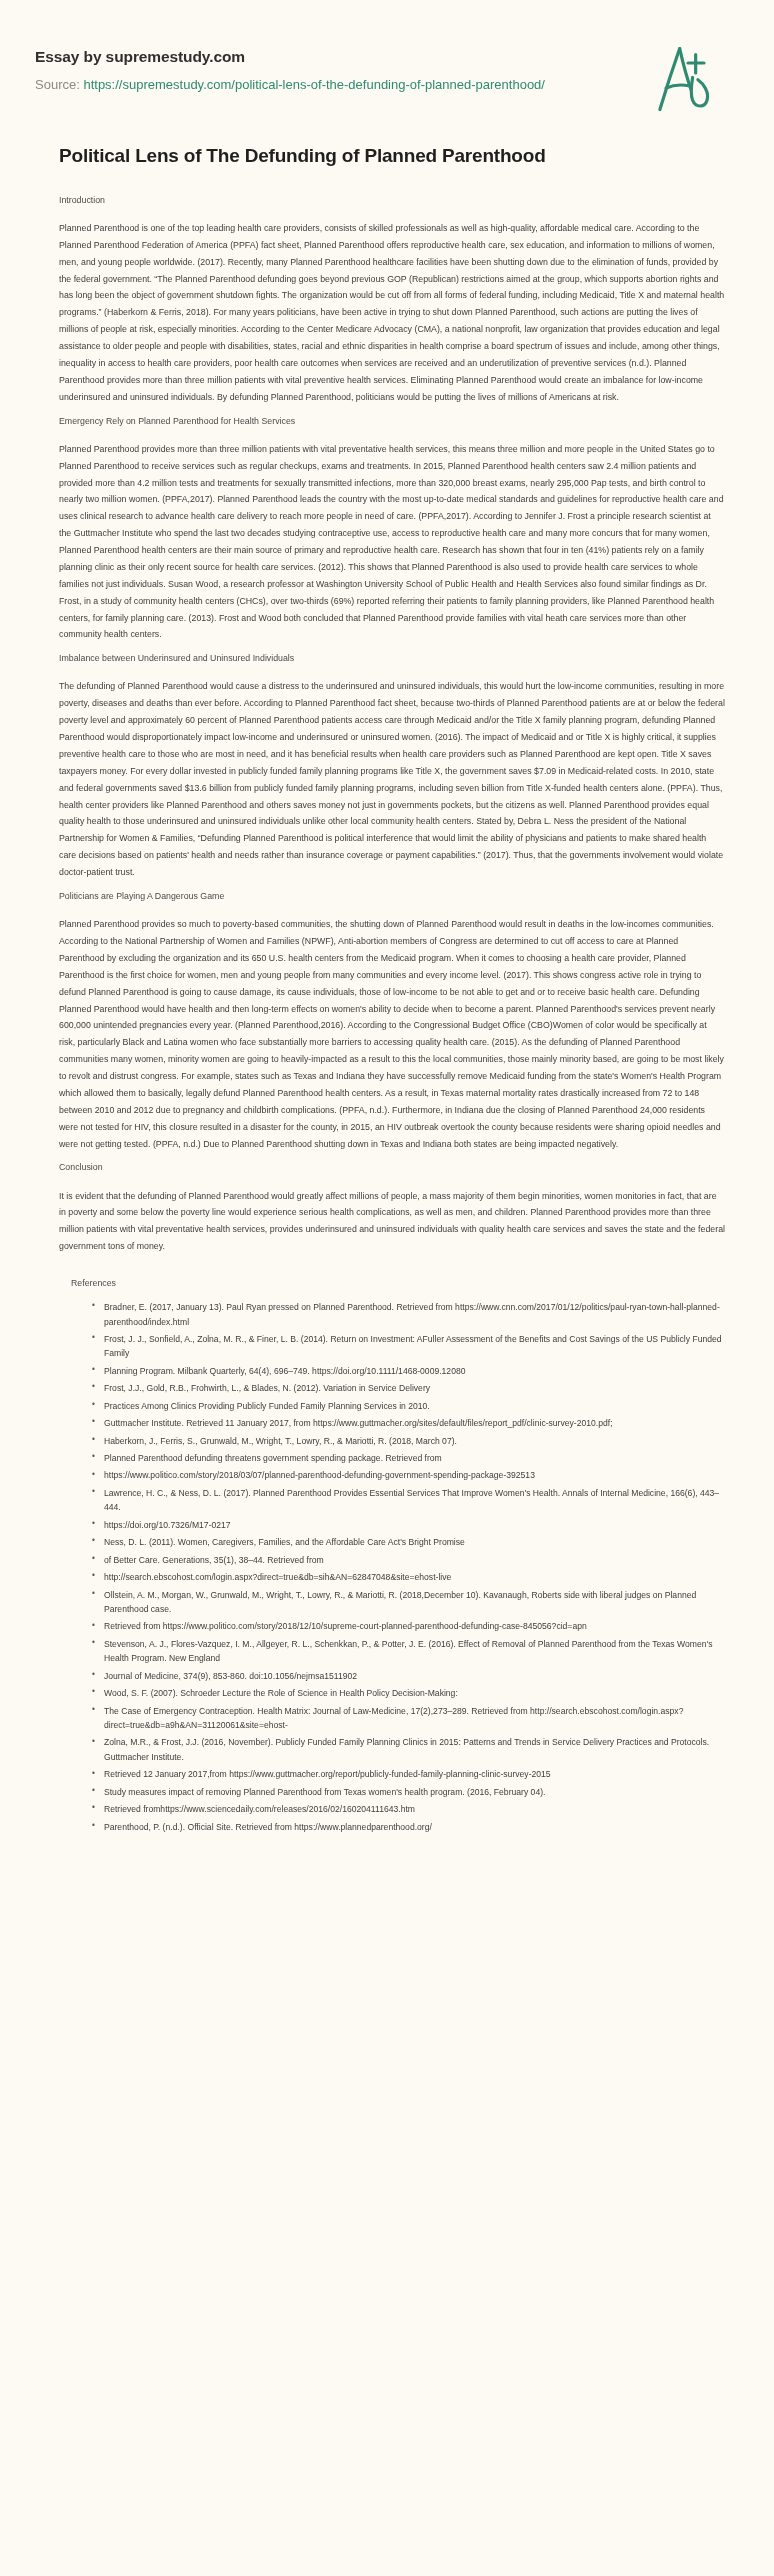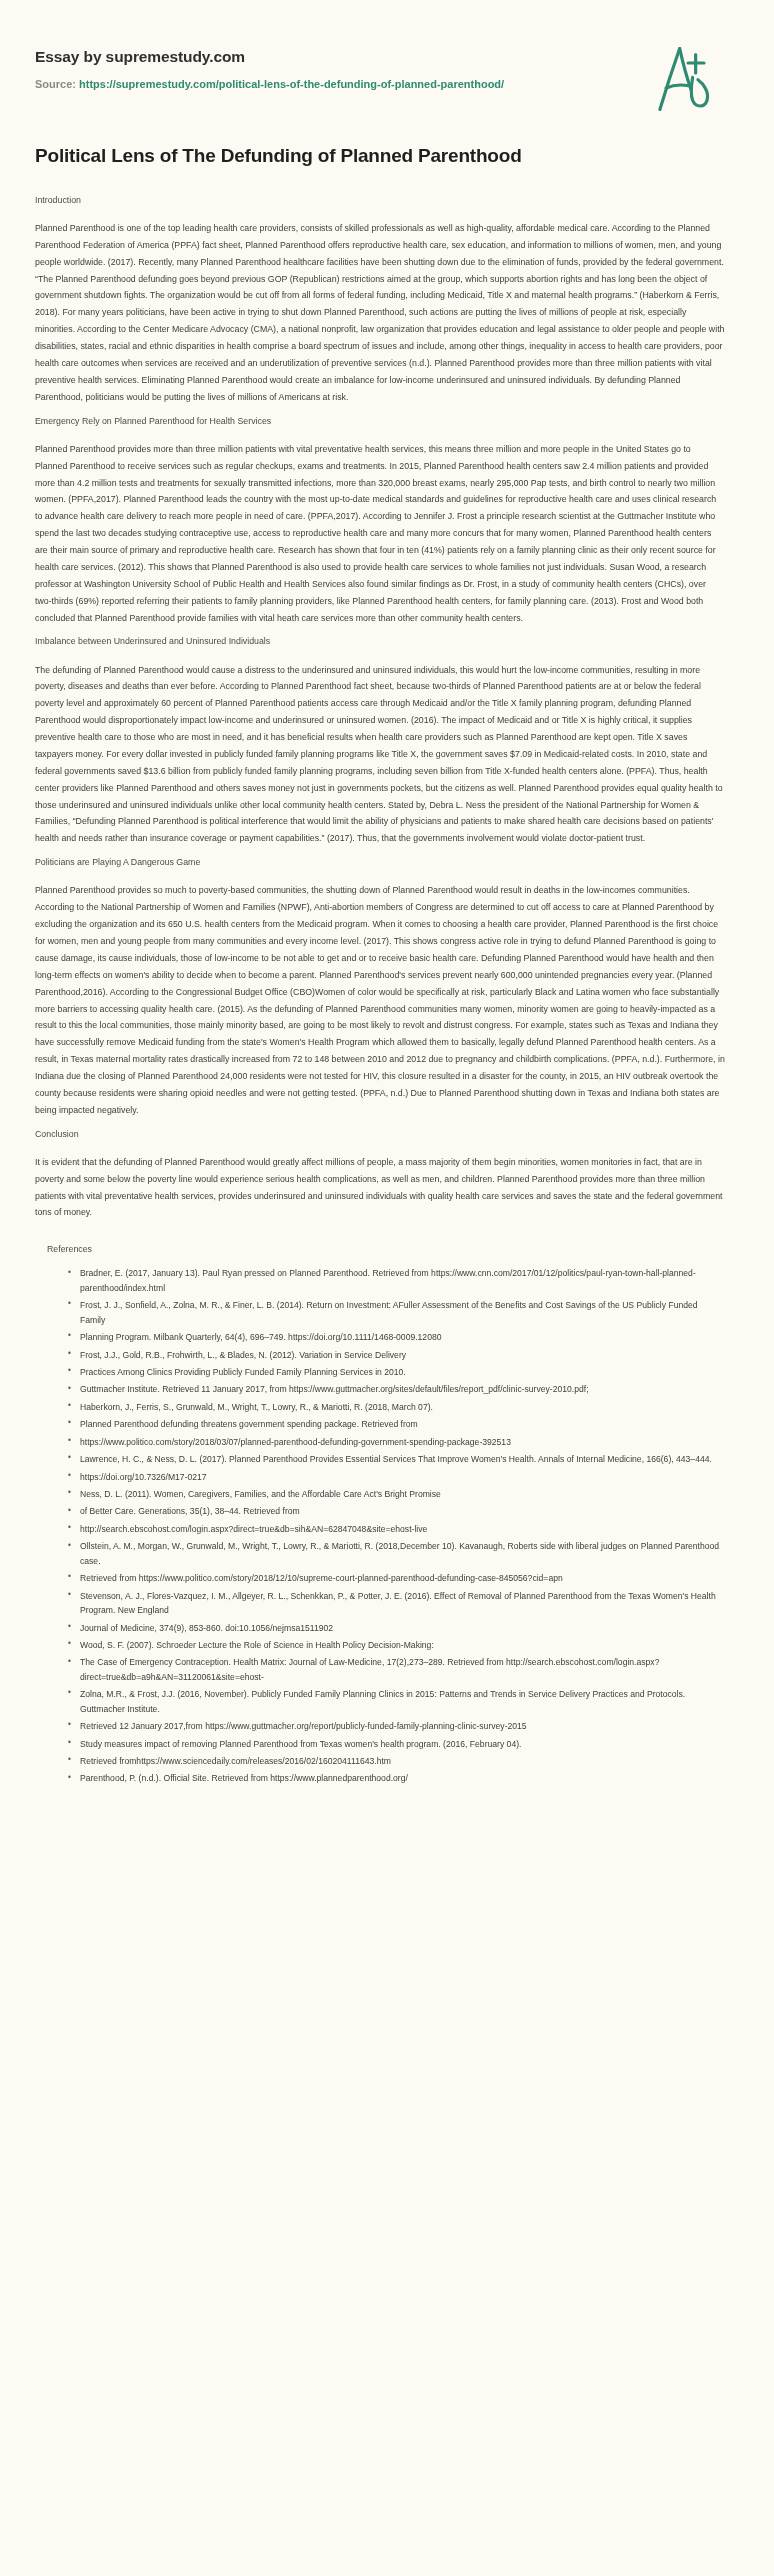--- a/index.html
+++ b/index.html
@@ -34,41 +34,41 @@
   .header-left { padding-top: 9px; }
   .brand-title {
     font-size: 15.5px;
     font-weight: bold;
     color: #2f2f2f;
     letter-spacing: -0.1px;
     margin: 0 0 10.6px 0;
     line-height: 1.2;
   }
   .source-line {
-    font-size: 11px;
+    font-size: 13px;
     color: #8a8a84;
     line-height: 1.3;
     white-space: nowrap;
-    font-weight: bold;
   }
   .source-link {
     color: #2e8b72;
     text-decoration: none;
   }
   .logo-wrap {
     width: 58px;
     height: 70px;
     padding-top: 4.5px;
     margin-right: 13.6px;
   }
   .logo-wrap svg { display: block; }
 
   
   .doc {
     padding: 35px 50px 30px 35px;
+    margin-left: 24px;
   }
   .doc-title {
     font-size: 19px;
     font-weight: bold;
     color: #1f1f1f;
     letter-spacing: -0.2px;
     line-height: 1.25;
     margin: 0 0 26px 0;
   }
   .section-head {

